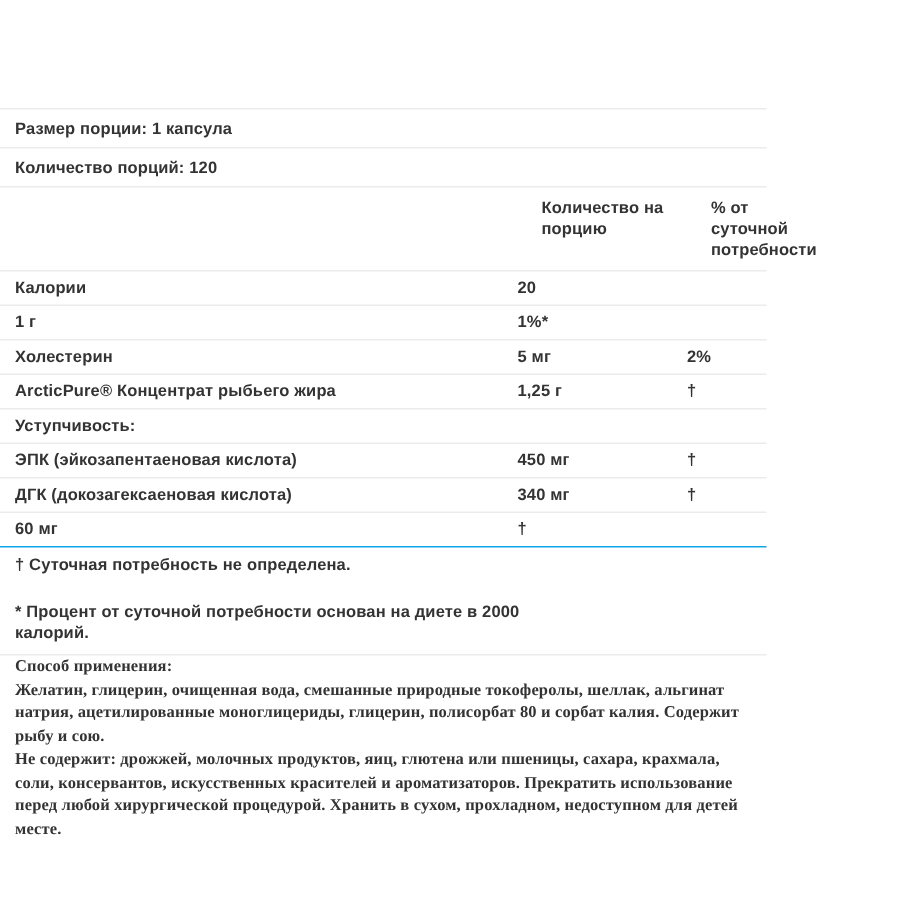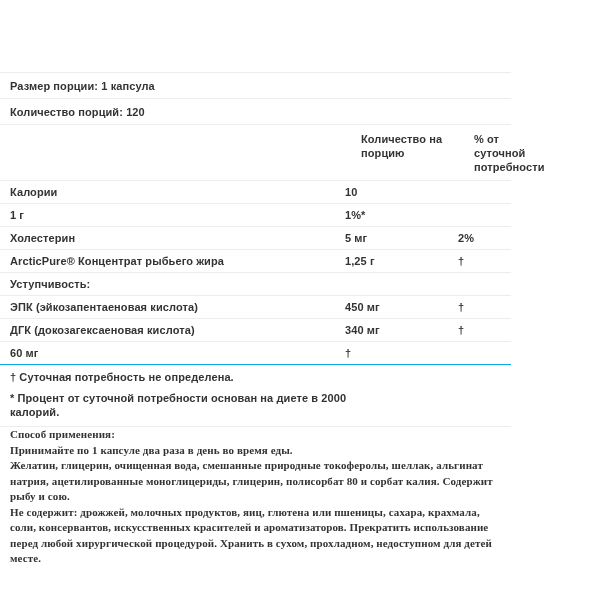--- a/index.html
+++ b/index.html
@@ -40,21 +40,21 @@
   }
   .header-row .col-amount, .header-row .col-dv { padding-right: 24px; }
 
   
   .notes {
     border-top: 1px solid #0ea5e9;
     border-bottom: 1px solid #ececec;
     padding: 6px 10px 7px 10px;
   }
   .note { line-height: 13px; }
-  .note.narrow { max-width: 380px; margin-top: 7px; line-height: 14px; }
+  .note.narrow { max-width: 380px; margin-top: 17px; line-height: 14px; }
 
   
   .sections { padding: 0 10px; }
   .sections p {
     line-height: 15.5px;
     max-width: 580px;
     font-family: Liberation Serif, serif;
   }
 </style>
 </head>
@@ -70,21 +70,21 @@
   </div>
 
   <div class="grid-row header-row">
     <div class="col-name"></div>
     <div class="col-amount">Количество на порцию</div>
     <div class="col-dv">% от суточной потребности</div>
   </div>
 
   <div class="grid-row">
     <div class="col-name">Калории</div>
-    <div class="col-amount">10</div>
+    <div class="col-amount">20</div>
     <div class="col-dv"></div>
   </div>
   <div class="grid-row">
     <div class="col-amount">1 г</div>
     <div class="col-dv">1%*</div>
   </div>
   <div class="grid-row">
     <div class="col-name">Холестерин</div>
     <div class="col-amount">5 мг</div>
     <div class="col-dv">2%</div>
@@ -114,18 +114,17 @@
     <div class="col-dv">†</div>
   </div>
 
   <div class="notes">
     <div class="note">† Суточная потребность не определена.</div>
     <div class="note narrow">* Процент от суточной потребности основан на диете в 2000 калорий.</div>
   </div>
 
   <div class="sections">
     <p>Способ применения:</p>
-    <p>Принимайте по 1 капсуле два раза в день во время еды.</p>
     <p>Желатин, глицерин, очищенная вода, смешанные природные токоферолы, шеллак, альгинат натрия, ацетилированные моноглицериды, глицерин, полисорбат 80 и сорбат калия. Содержит рыбу и сою.</p>
     <p>Не содержит: дрожжей, молочных продуктов, яиц, глютена или пшеницы, сахара, крахмала, соли, консервантов, искусственных красителей и ароматизаторов. Прекратить использование перед любой хирургической процедурой. Хранить в сухом, прохладном, недоступном для детей месте.</p>
   </div>
 
 </div>
 
 </body></html>

